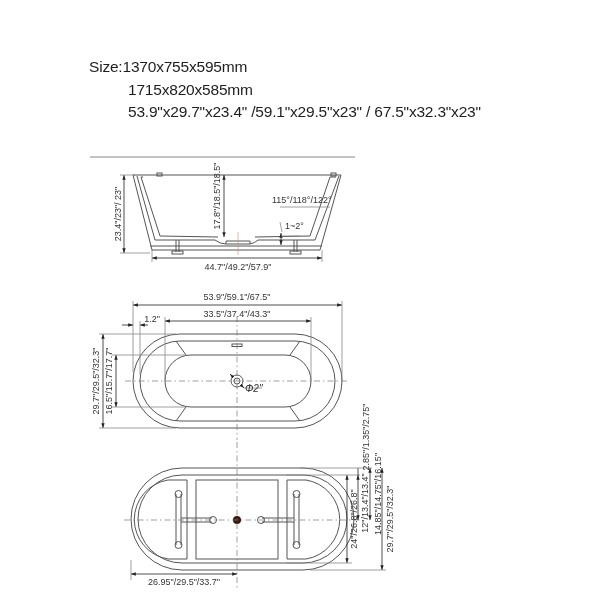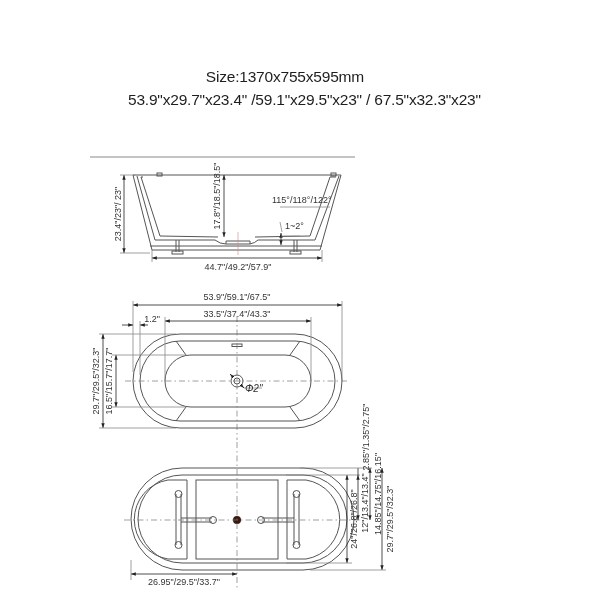--- a/index.html
+++ b/index.html
@@ -1,28 +1,29 @@
 <!DOCTYPE html>
 <html><head>
   <meta charset="utf-8">
   <style>
     html, body { margin: 0; padding: 0; background: #ffffff; }
     body { width: 600px; height: 600px; position: relative; overflow: hidden;
            font-family: "Liberation Sans", sans-serif; color: #222; }
-    .size-block { position: absolute; left: 89px; top: 66px; font-size: 15.5px; line-height: 22.5px; color: #1e1e1e; letter-spacing: -0.2px; text-align: center; }
+    .size-block { position: absolute; left: 89px; top: 56px; font-size: 15.5px; line-height: 22.5px; color: #1e1e1e; letter-spacing: -0.2px; }
     .size-row { white-space: nowrap; }
     .size-row.indent { padding-left: 39px; }
     svg { position: absolute; left: 0; top: 0; }
     svg text { font-family: "Liberation Sans", sans-serif; fill: #333; }
   </style>
 </head>
 <body>
 
 <div class="size-block">
   <div class="size-row"><span>Size:</span><span>1370x755x595mm</span></div>
+  <div class="size-row indent">1715x820x585mm</div>
   <div class="size-row indent">53.9"x29.7"x23.4" /59.1"x29.5"x23" / 67.5"x32.3"x23"</div>
 </div>
 
 <svg width="600" height="600" viewBox="0 0 600 600">
   <defs>
     <marker id="arr" viewBox="0 0 10 10" refX="10" refY="5" markerWidth="6" markerHeight="6" orient="auto-start-reverse">
       <path d="M0,1.5 L10,5 L0,8.5 z" fill="#222"></path>
     </marker>
   </defs>
 

